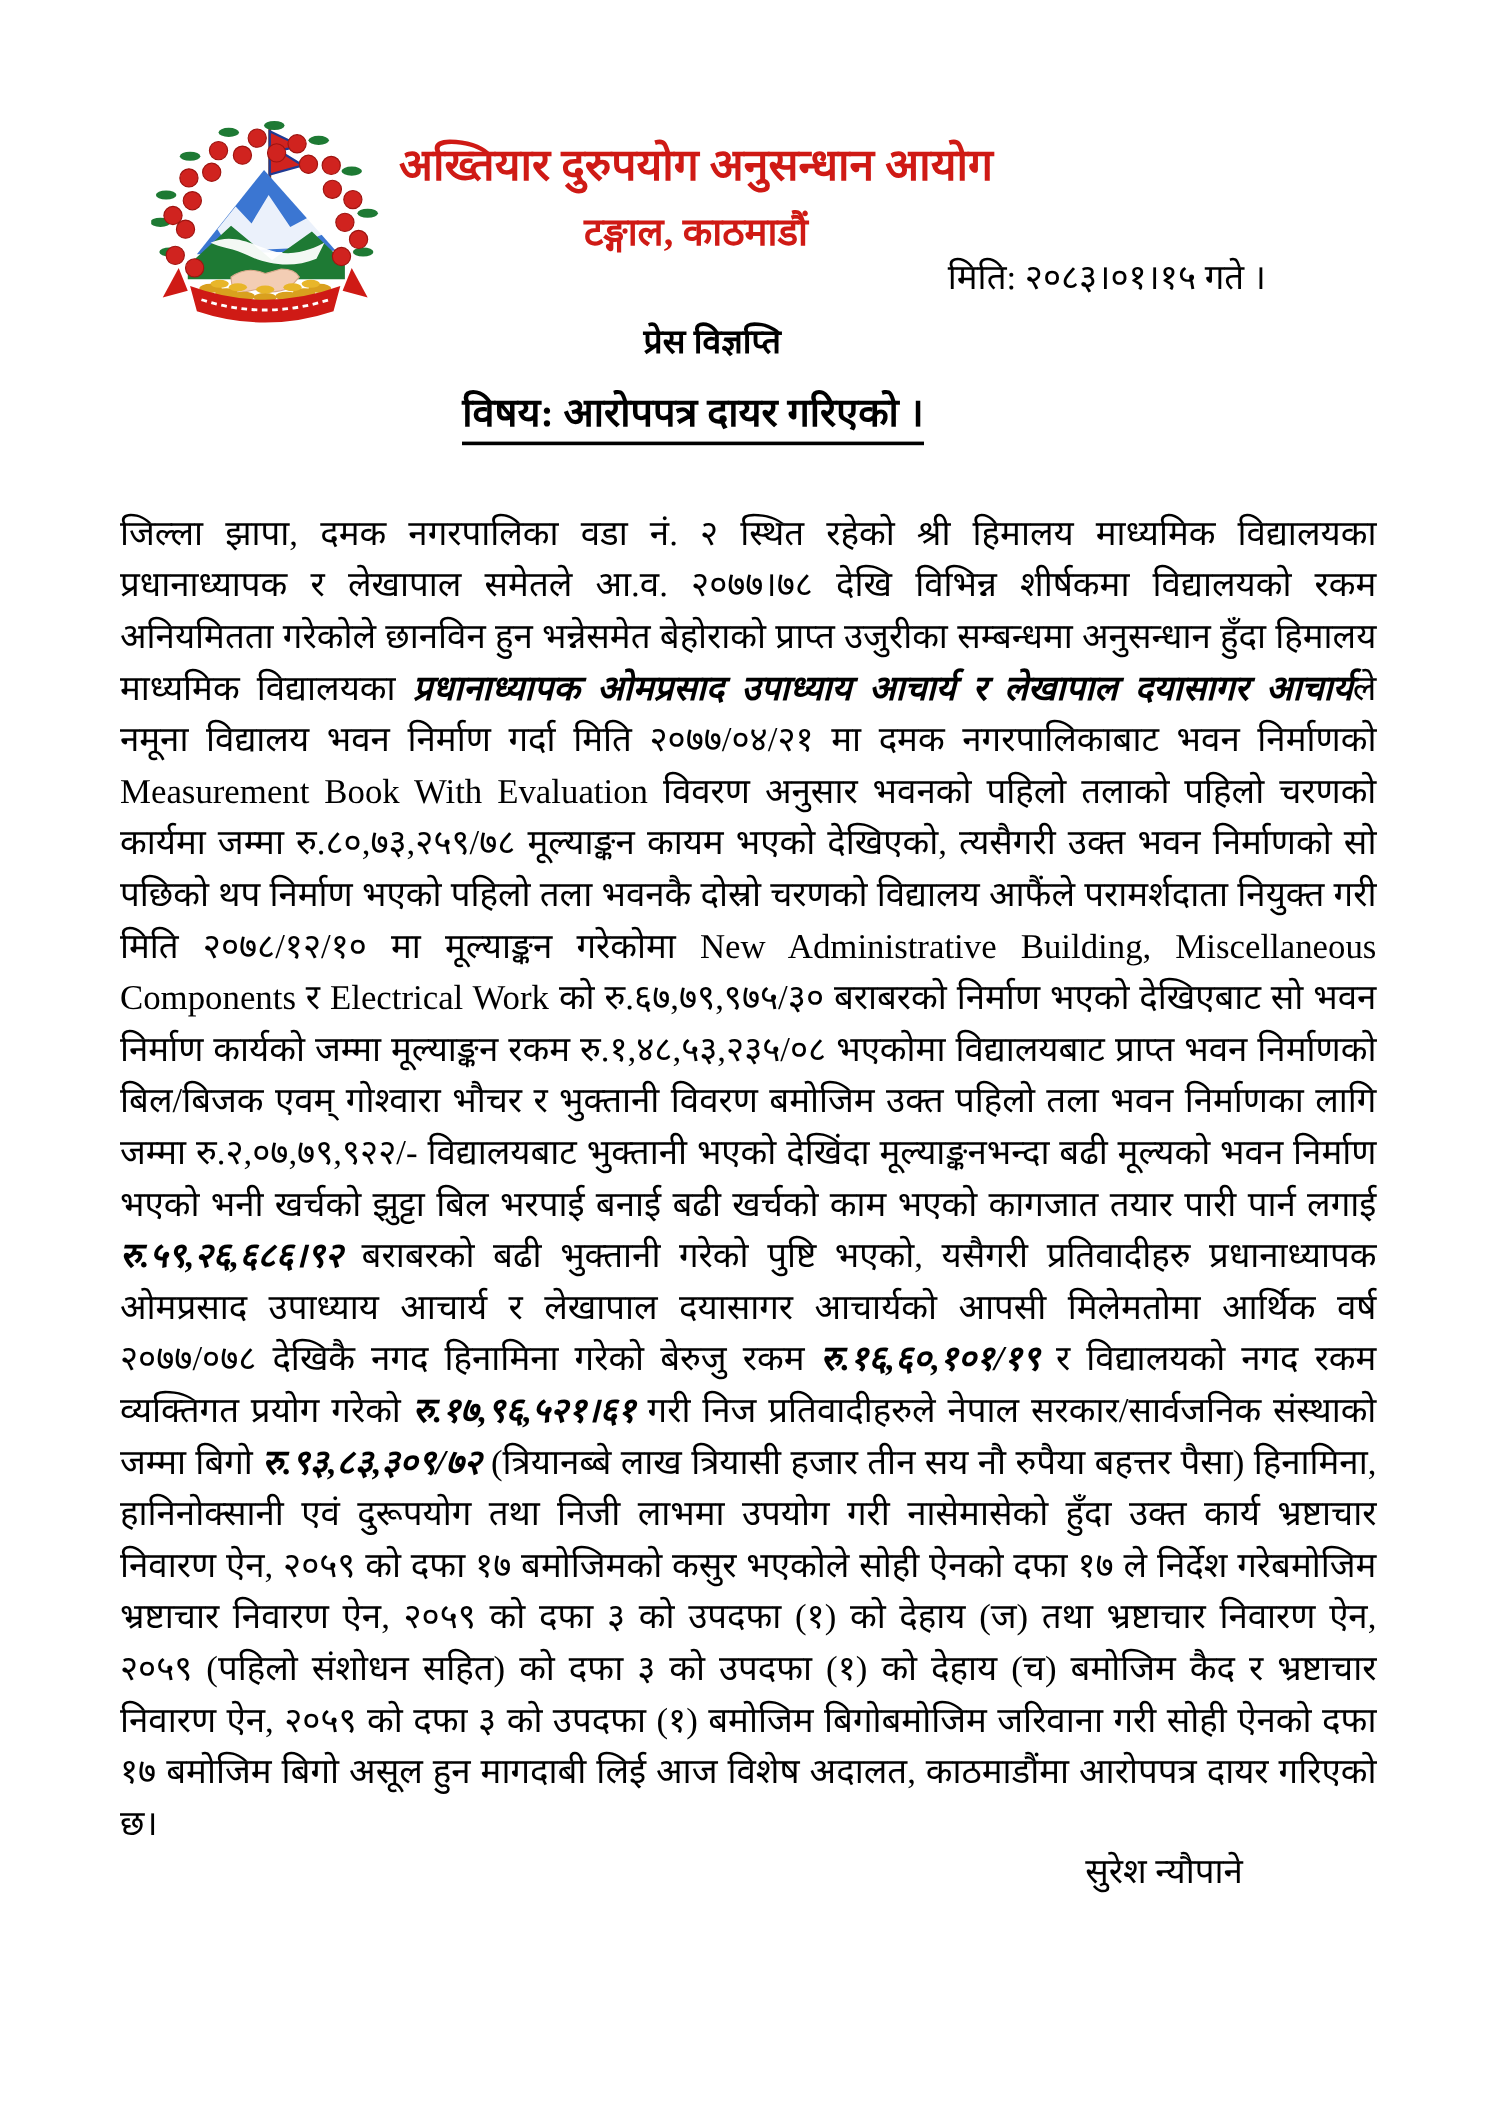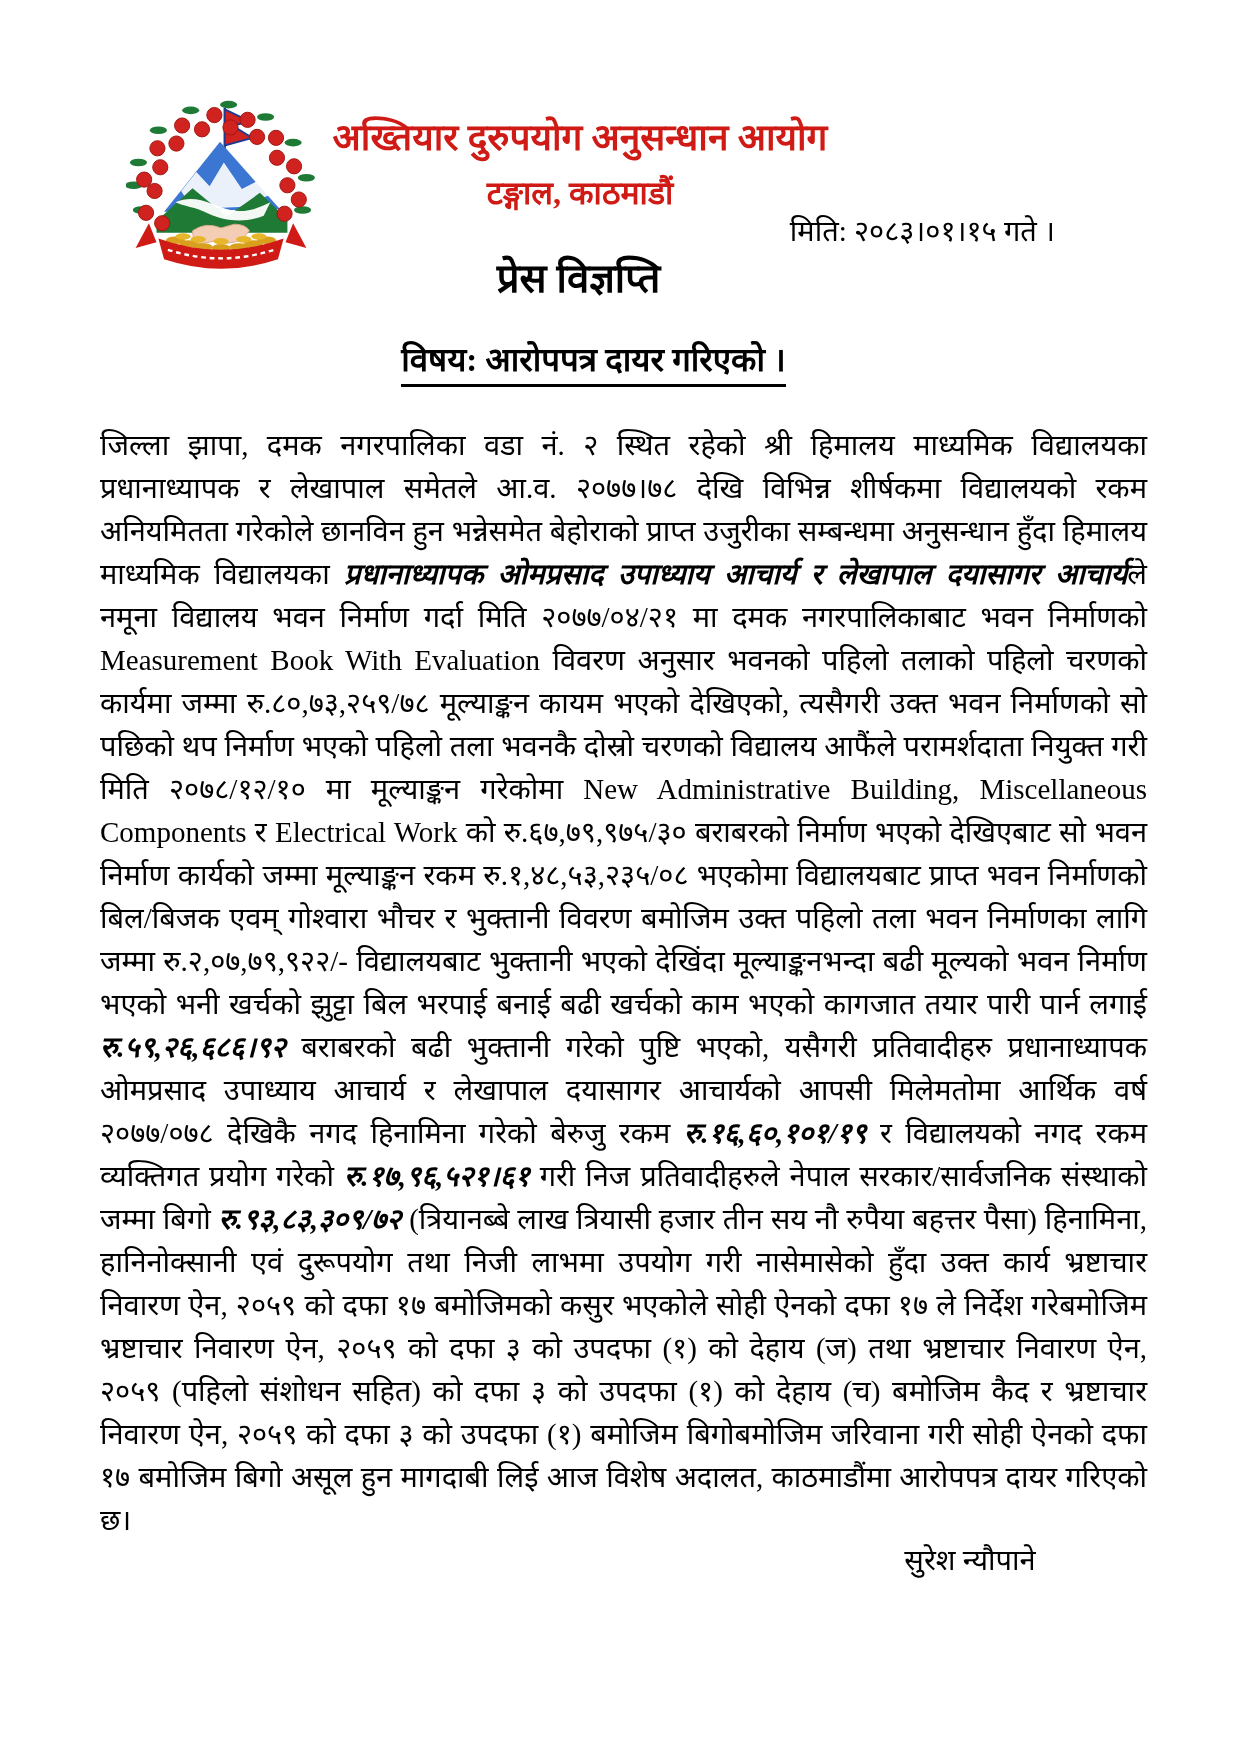--- a/index.html
+++ b/index.html
@@ -21,25 +21,25 @@
   .org-address{
     left:150px;top:170px;width:860px;
     text-align:center;font-size:32px;font-weight:700;color:#cf1a15;
   }
   .date-line{
     top:210px;right:186px;
     font-size:29px;text-align:left;
   }
   .doc-title{
     left:0;top:248px;width:1155px;
-    text-align:center;font-size:40px;font-weight:700;margin:1px;
+    text-align:center;font-size:28px;font-weight:700;margin:16px;
   }
   .subject-wrap{
     left:0;top:320px;width:1155px;
-    text-align:center;margin:16px;
+    text-align:center;margin:0;
   }
   .subject-text{
     display:inline-block;
     font-size:33px;font-weight:700;
     border-bottom:3px solid #000;
     padding-bottom:3px;
   }
   .body-text{
     left:100px;top:424px;width:1047px;
     font-size:29px;line-height:43px;

